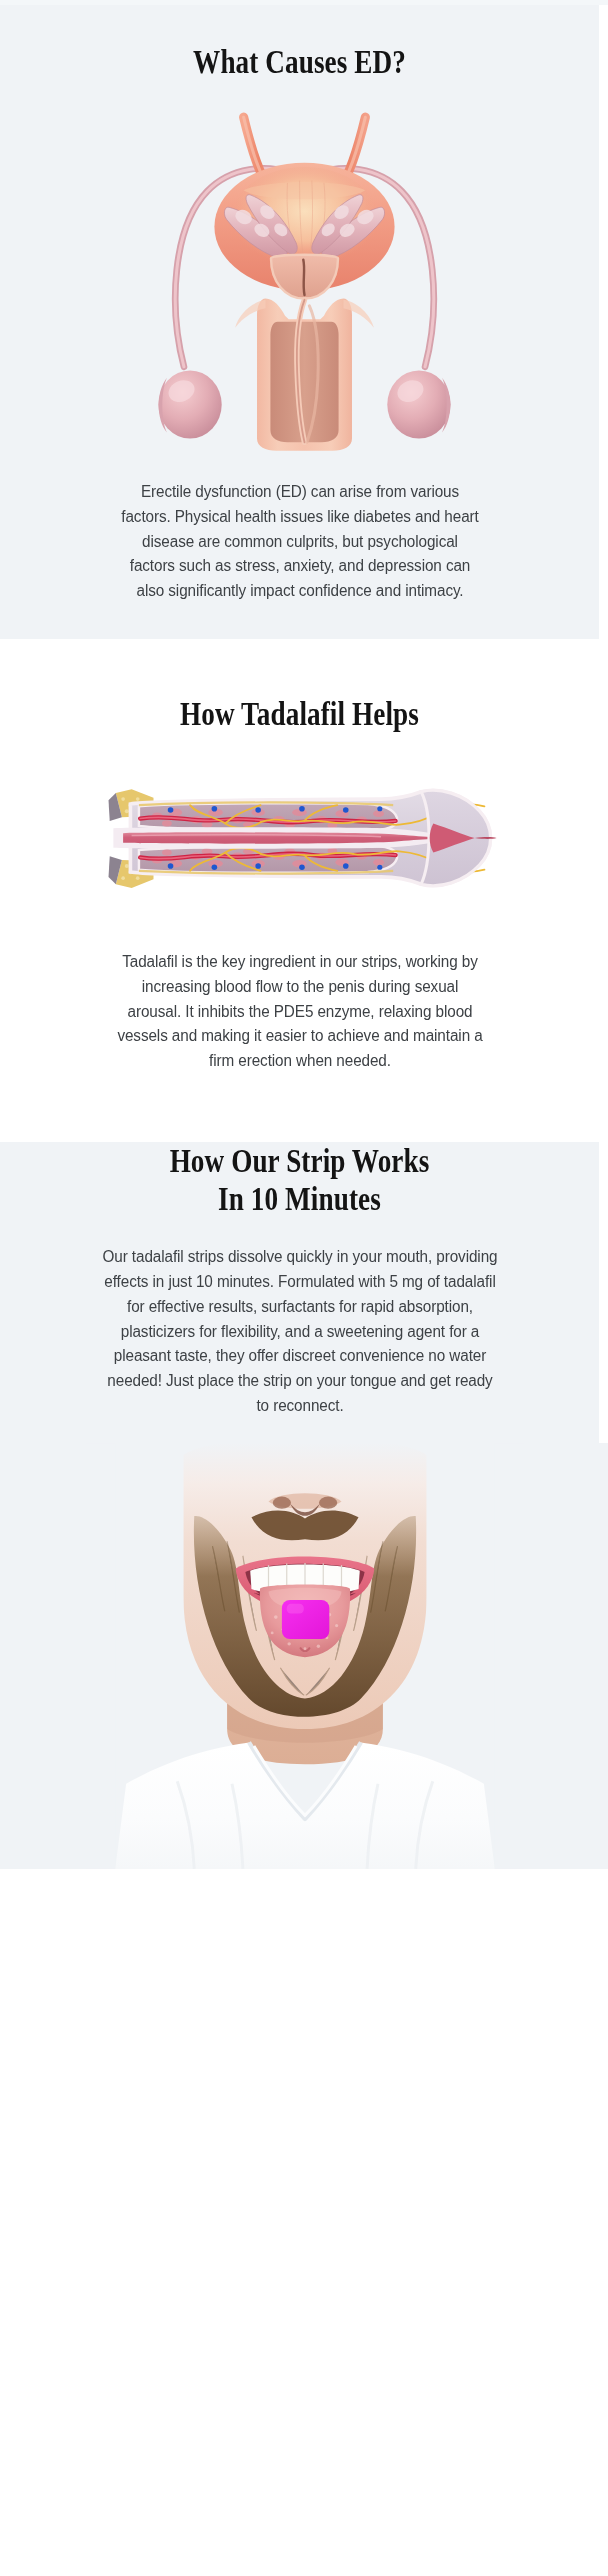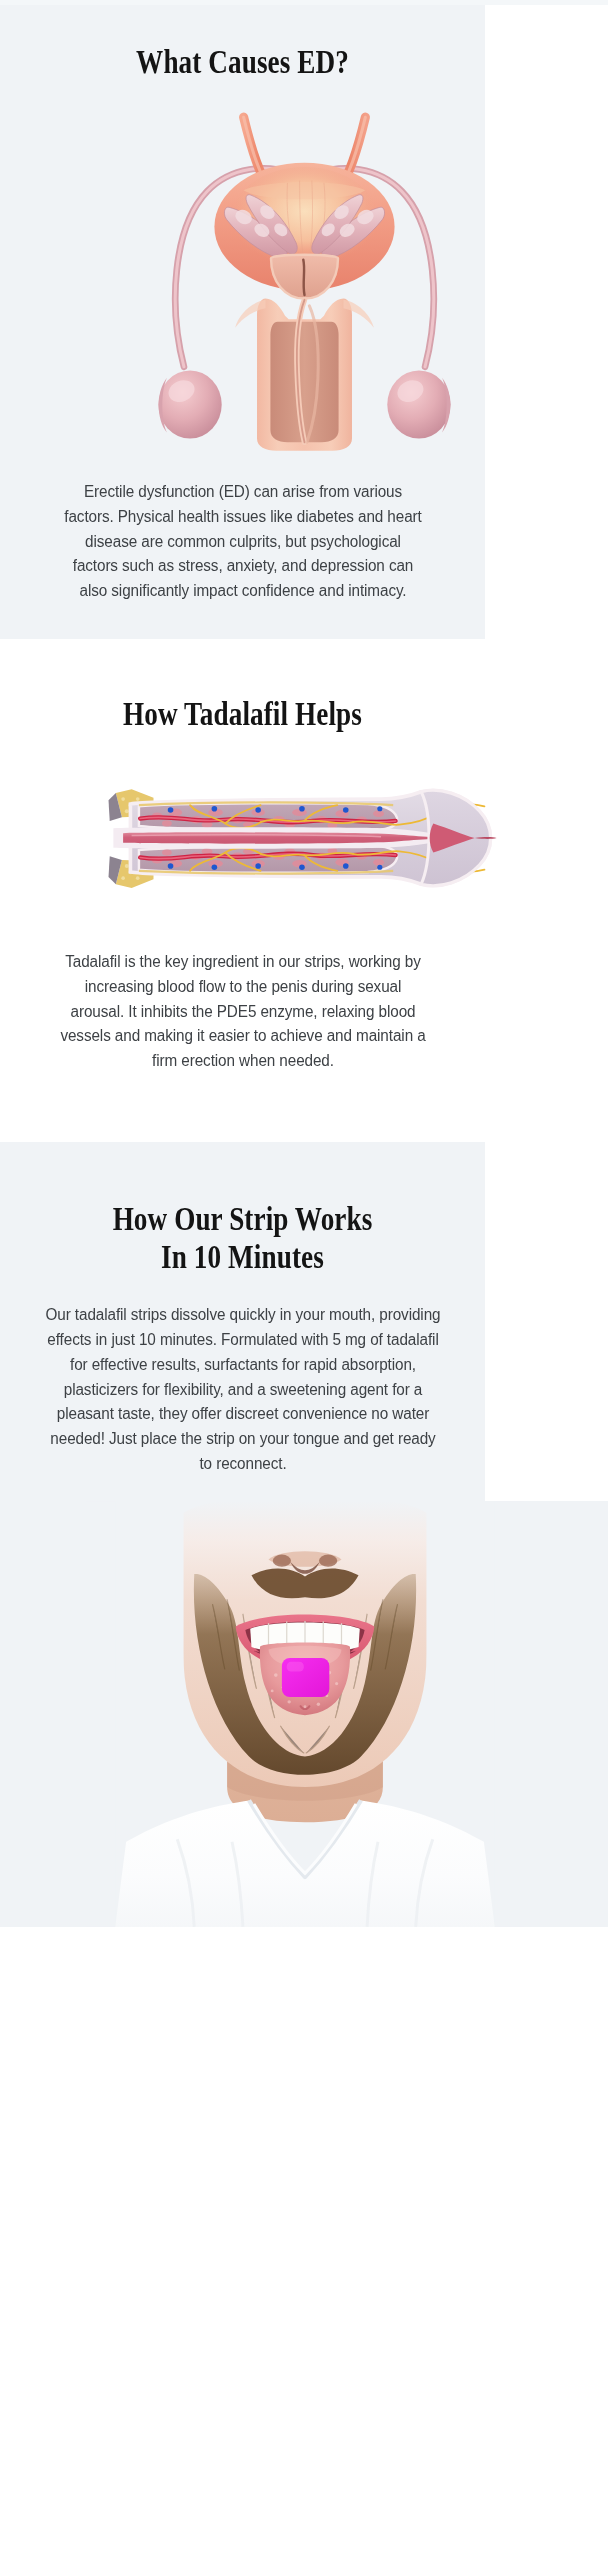--- a/index.html
+++ b/index.html
@@ -12,21 +12,21 @@
   }
   .page {
     width:609px;
     height:2576px;
     position:relative;
     overflow:hidden;
     background:#ffffff;
   }
 
   
-  .section { width:485px; position:relative; }
+  .section { width:599px; position:relative; }
   .sec-tint  { background:#f0f3f6; }
   .sec-white { background:#ffffff; }
 
   .top-sliver {
     height:4.9px; width:609px; background:#f4f7f9;
   }
 
   
   .heading {
     font-family:"Liberation Serif", serif;
@@ -360,21 +360,21 @@
                  C 606 192, 566 204, 536 196 C 552 160, 554 80, 536 44 Z" fill="url(#glansG)" stroke="#f6eef2" stroke-width="5"></path>
         <path d="M556 96 C 580 104, 604 114, 624 120 C 604 126, 580 136, 556 144
                  C 548 130, 548 110, 556 96 Z" fill="#cf5b74"></path>
         <path d="M624 120 C 640 118, 652 118, 660 120 C 652 122, 640 122, 624 120 Z" fill="#b94a62"></path>
       </svg>
     </div>
 
     <p class="body-copy" style="width:384px; margin:39px auto 0;">Tadalafil is the key ingredient in our strips, working by increasing blood flow to the penis during sexual arousal. It inhibits the PDE5 enzyme, relaxing blood vessels and making it easier to achieve and maintain a firm erection when needed.</p>
   </section>
 
-  <section class="section sec-tint" style="padding-top:58px; padding-bottom:0;">
+  <section class="section sec-tint" style="padding-bottom:0;">
 
     <h2 class="heading two-line">
       <span class="hl">How Our Strip Works</span>
       <span class="hl">In 10 Minutes</span>
     </h2>
 
     <p class="body-copy" style="width:414px; margin:27px auto 0;">Our tadalafil strips dissolve quickly in your mouth, providing effects in just 10 minutes. Formulated with 5 mg of tadalafil for effective results, surfactants for rapid absorption, plasticizers for flexibility, and a sweetening agent for a pleasant taste, they offer discreet convenience no water needed! Just place the strip on your tongue and get ready to reconnect.</p>
 
     <div class="photo-wrap" style="margin-top:24px;">
       <svg class="photo" width="438" height="426" viewBox="0 0 720 700">

